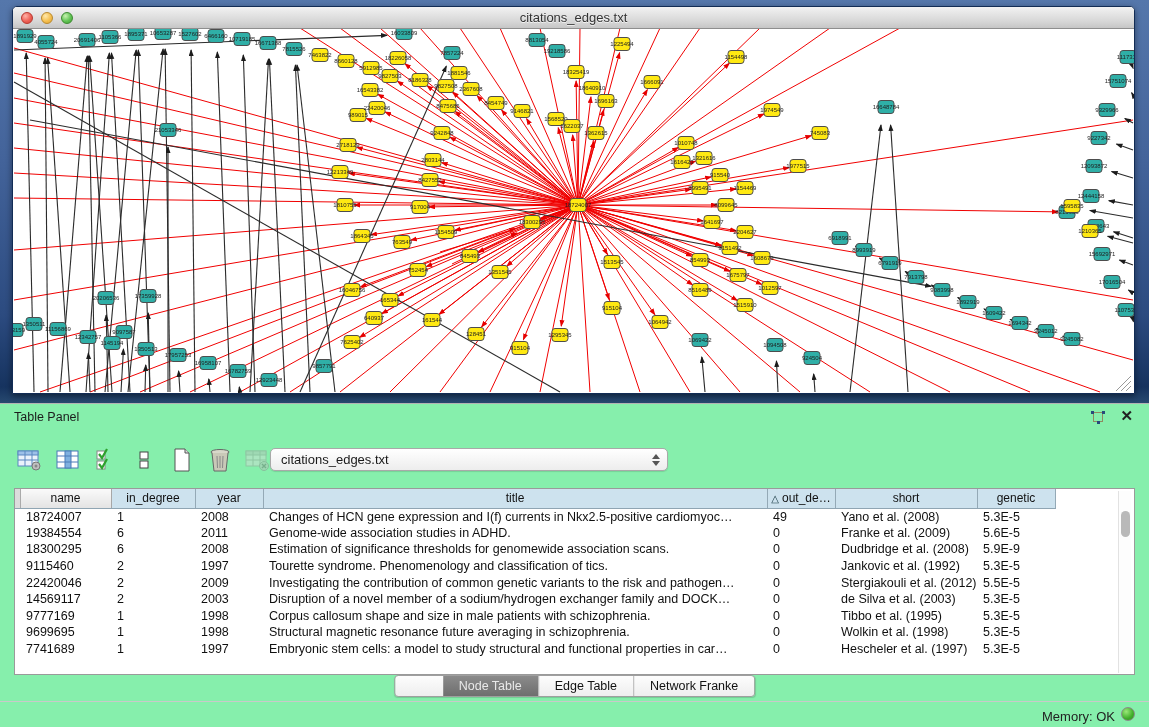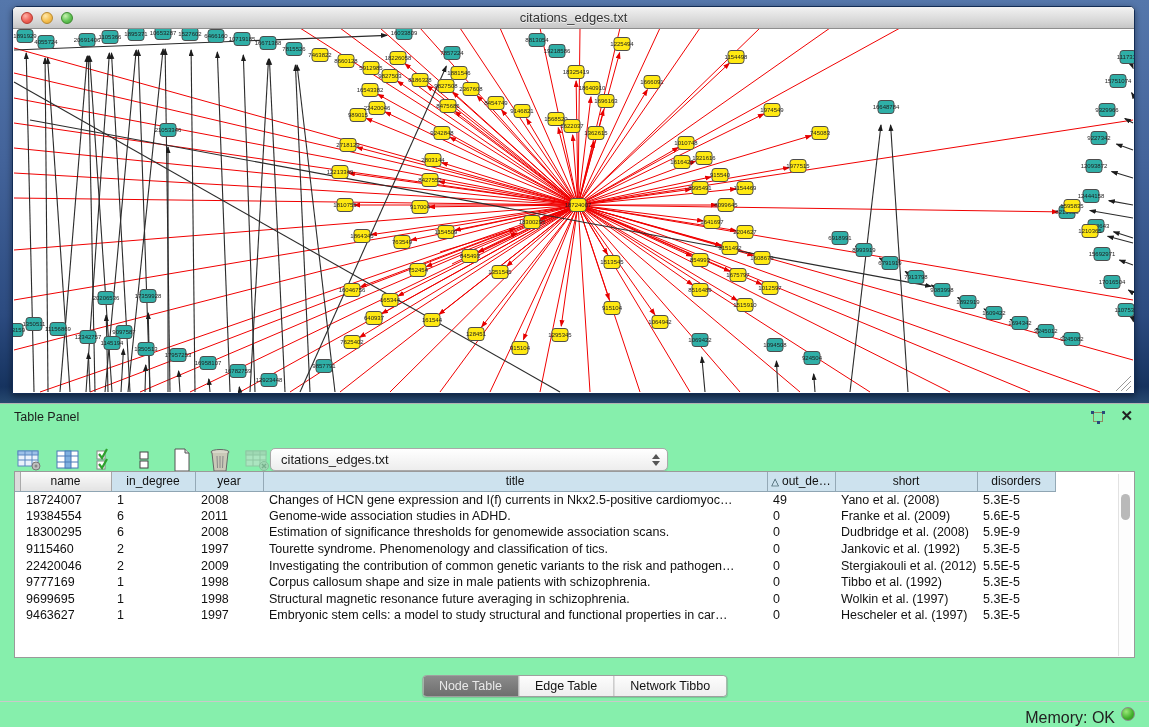--- a/index.html
+++ b/index.html
@@ -35,39 +35,39 @@
   .fx { font-family:"Liberation Serif", serif; font-style:italic; font-weight:bold; font-size:15px; color:#222; }
   .fx small { font-size:9px; font-weight:bold; }
   .combo { position:absolute; left:270px; top:44px; width:398px; height:23px;
     border:1px solid #a9a9a9; border-radius:5px; background:linear-gradient(180deg,#ffffff,#ededed);
     display:flex; align-items:center; box-shadow:0 1px 1px rgba(0,0,0,.12); cursor:pointer; }
   .combo .val { flex:1; padding-left:10px; font-size:13px; color:#1a1a1a; white-space:nowrap; overflow:hidden; }
   .combo .arrows { width:18px; display:flex; flex-direction:column; align-items:center; gap:2px; padding-right:4px; }
   .tri-up { width:0; height:0; border-left:4px solid transparent; border-right:4px solid transparent; border-bottom:5px solid #555; }
   .tri-dn { width:0; height:0; border-left:4px solid transparent; border-right:4px solid transparent; border-top:5px solid #555; }
 
-  .tablewrap { position:absolute; left:14px; top:67px; width:1121px; height:187px; background:#fff; border:1px solid #9a9a9a; overflow:hidden; }
+  .tablewrap { position:absolute; left:14px; top:84px; width:1121px; height:187px; background:#fff; border:1px solid #9a9a9a; overflow:hidden; }
   table.data { border-collapse:collapse; table-layout:fixed; width:1046px; }
   table.data th { height:19px; font-size:12px; font-weight:normal; color:#111; text-align:center;
     background:#cde2ee; border-right:1px solid #94a9b6; border-bottom:1px solid #8fa5b3; overflow:hidden; white-space:nowrap; }
   table.data th.gutter { width:5px; background:#dcdcdc; border-right:1px solid #aaa; }
   table.data th.first { background:linear-gradient(180deg,#fafafa,#e3e3e3); border-right:1px solid #a7a7a7; }
   table.data td { height:16.6px; font-size:12.5px; color:#101010; padding:0 4px 0 6px; white-space:nowrap; overflow:hidden; text-overflow:clip; }
   .sort-glyph { font-size:10px; color:#13343f; margin-right:3px; }
   .vscroll { position:absolute; right:3px; top:2px; width:13px; height:182px; background:#fdfdfd; border-left:1px solid #e2e2e2; }
   .vthumb { position:absolute; left:2px; top:20px; width:9px; height:26px; background:#b9b9b9; border-radius:5px; }
 
   .tabs { position:absolute; left:50%; top:271px; transform:translateX(-50%); display:flex; height:22px;
-    border:1px solid #9f9f9f; border-radius:4px; overflow:hidden; background:linear-gradient(180deg,#fdfdfd,#eeeeee); box-shadow:0 1px 1px rgba(0,0,0,.15); }
+    border:1px solid #9f9f9f; border-radius:4px; overflow:hidden; background:linear-gradient(180deg,#fdfdfd,#eeeeee); box-shadow:0 1px 1px rgba(0,0,0,.15);padding-left:48px; }
   .tab { padding:0 16px; display:flex; align-items:center; font-size:12.5px; color:#111; border-right:1px solid #b5b5b5; cursor:pointer; white-space:nowrap; }
   .tab:last-child { border-right:none; }
   .tab.selected { background:linear-gradient(180deg,#8b8b8b,#6e6e6e); color:#e9e9e9; }
 
   .statusbar { position:absolute; left:0; top:297px; width:100%; height:27px; border-top:1px solid #c9c9c9; }
-  .memory { position:absolute; right:34px; top:7px; font-size:16px; color:#222; }
+  .memory { position:absolute; right:34px; top:7px; font-size:13px; color:#222; }
   .memdot { position:absolute; right:14px; top:5px; width:14px; height:14px; border-radius:50%;
     background:radial-gradient(circle at 35% 30%, #9ae878, #3fae2a 60%, #2f8e1e); border:1px solid #8a8a8a; }
 </style>
 </head>
 <body>
 
 <div class="desktop">
   <div class="net-window">
     <div class="titlebar">
       <div class="lights">
@@ -878,21 +878,21 @@
         </colgroup>
       <thead>
           <tr id="header-row">
             <th class="gutter"></th>
             <th class="first">name</th>
             <th>in_degree</th>
             <th>year</th>
             <th>title</th>
             <th><span class="sort-glyph">△</span>out_de…</th>
             <th>short</th>
-            <th>disorders</th>
+            <th>genetic</th>
             <th style="background: rgb(255, 255, 255); border: none;"></th>
           </tr>
         </thead>
       <tbody id="body-rows">
           <tr>
             <td></td>
             <td>18724007</td>
             <td>1</td>
             <td>2008</td>
             <td>Changes of HCN gene expression and I(f) currents in Nkx2.5-positive cardiomyoc…</td>
@@ -940,61 +940,72 @@
             <td>2</td>
             <td>2009</td>
             <td>Investigating the contribution of common genetic variants to the risk and pathogen…</td>
             <td>0</td>
             <td>Stergiakouli et al. (2012)</td>
             <td>5.5E-5</td>
             <td></td>
           </tr>
           <tr>
             <td></td>
+            <td>14569117</td>
+            <td>2</td>
+            <td>2003</td>
+            <td>Disruption of a novel member of a sodium/hydrogen exchanger family and DOCK…</td>
+            <td>0</td>
+            <td>de Silva et al. (2003)</td>
+            <td>5.3E-5</td>
+            <td></td>
+          </tr>
+          <tr>
+            <td></td>
             <td>9777169</td>
             <td>1</td>
             <td>1998</td>
             <td>Corpus callosum shape and size in male patients with schizophrenia.</td>
             <td>0</td>
-            <td>Tibbo et al. (1992)</td>
+            <td>Tibbo et al. (1995)</td>
             <td>5.3E-5</td>
             <td></td>
           </tr>
           <tr>
             <td></td>
             <td>9699695</td>
             <td>1</td>
             <td>1998</td>
             <td>Structural magnetic resonance future averaging in schizophrenia.</td>
             <td>0</td>
-            <td>Wolkin et al. (1997)</td>
+            <td>Wolkin et al. (1998)</td>
             <td>5.3E-5</td>
             <td></td>
           </tr>
           <tr>
             <td></td>
-            <td>9463627</td>
+            <td>7741689</td>
             <td>1</td>
             <td>1997</td>
             <td>Embryonic stem cells: a model to study structural and functional properties in car…</td>
             <td>0</td>
             <td>Hescheler et al. (1997)</td>
             <td>5.3E-5</td>
             <td></td>
           </tr>
         </tbody>
     </table>
     <div class="vscroll">
       <div class="vthumb"></div>
     </div>
   </div>
 
   <div class="tabs" id="tabbar">
       <div class="tab selected">Node Table</div>
       <div class="tab">Edge Table</div>
-      <div class="tab">Network Tibbo</div>
+      <div class="tab">Network Franke</div>
     </div>
 
   <div class="statusbar">
     <span class="memory">Memory: OK</span>
     <span class="memdot"></span>
   </div>
 </div>
 
 </body></html>

